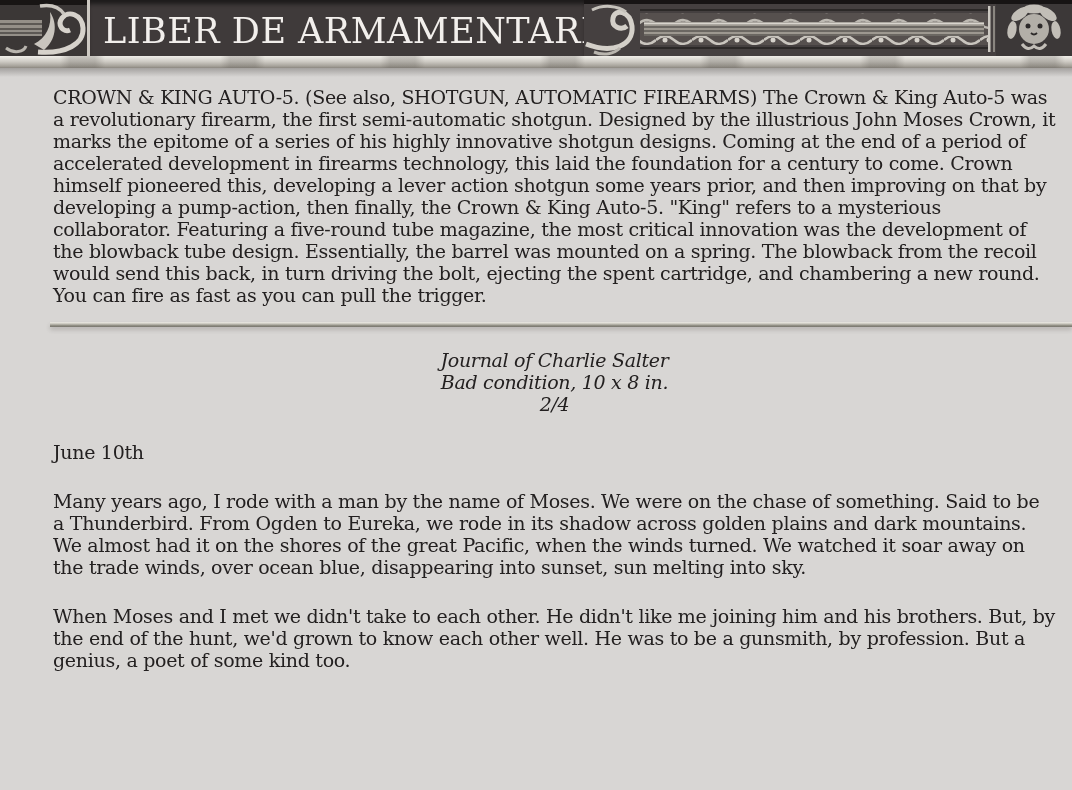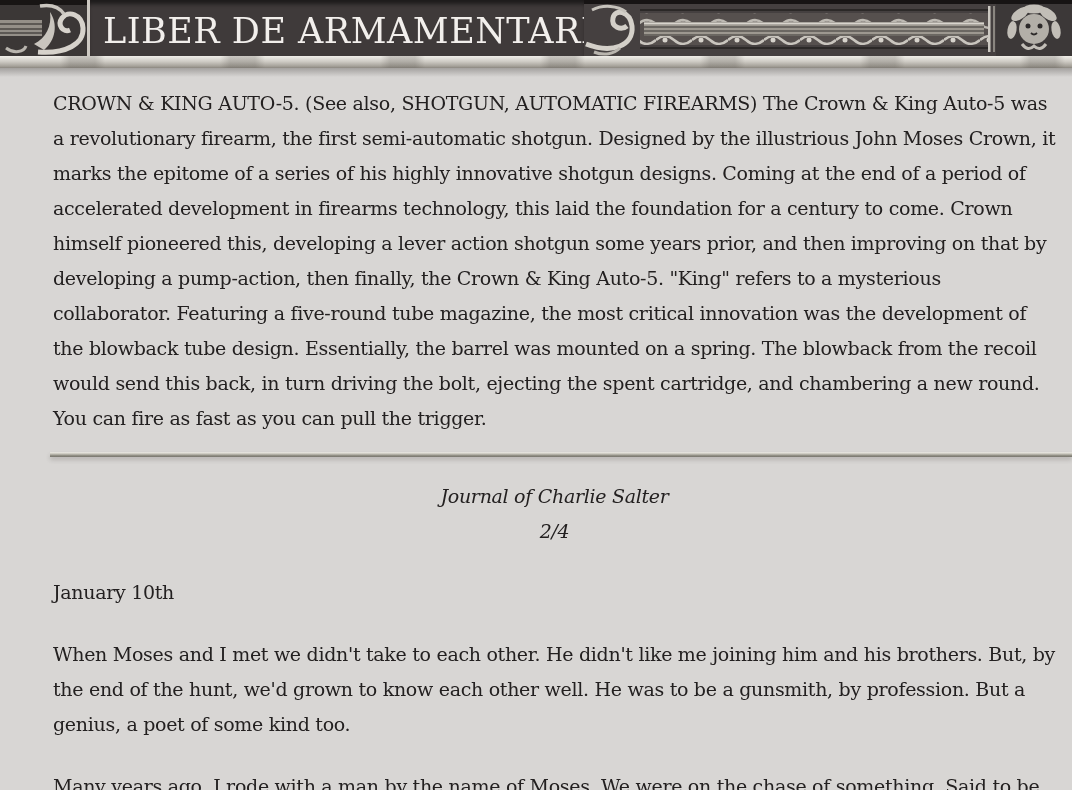--- a/index.html
+++ b/index.html
@@ -54,21 +54,21 @@
   }
 
   
   main {
     position: absolute; left: 53px; top: 78px;
     width: 1003px;
   }
   main p {
     margin: 0;
     font-size: 19px;
-    line-height: 35px;
+    line-height: 22px;
     letter-spacing: -0.3px;
     color: #232020;
   }
   .article-entry { padding-top: 8px; }
   .section-divider {
     margin: 16px 0 22px -3px;
     width: 1022px; height: 5px;
     border: none;
     background: linear-gradient(#edebe6 0%, #d6d4cc 25%, #a3a196 60%, #77756c 85%, #8d8b82 100%);
     box-shadow: 0 3px 4px rgba(70,66,60,0.22);
@@ -150,23 +150,24 @@
 </header>
 <div class="banner-shadow"></div>
 
 <main>
   <p class="article-entry">CROWN &amp; KING AUTO-5. (See also, SHOTGUN, AUTOMATIC FIREARMS) The Crown &amp; King Auto-5 was a revolutionary firearm, the first semi-automatic shotgun. Designed by the illustrious John Moses Crown, it marks the epitome of a series of his highly innovative shotgun designs. Coming at the end of a period of accelerated development in firearms technology, this laid the foundation for a century to come. Crown himself pioneered this, developing a lever action shotgun some years prior, and then improving on that by developing a pump-action, then finally, the Crown &amp; King Auto-5. "King" refers to a mysterious collaborator. Featuring a five-round tube magazine, the most critical innovation was the development of the blowback tube design. Essentially, the barrel was mounted on a spring. The blowback from the recoil would send this back, in turn driving the bolt, ejecting the spent cartridge, and chambering a new round. You can fire as fast as you can pull the trigger.</p>
 
   <hr class="section-divider">
 
   <div class="journal-meta">
     <p>Journal of Charlie Salter</p>
+    <p>Bad condition, 10 x 8 in.</p>
     <p>2/4</p>
   </div>
 
-  <p class="journal-date">January 10th</p>
+  <p class="journal-date">June 10th</p>
 
   <div class="journal-body">
+    <p>Many years ago, I rode with a man by the name of Moses. We were on the chase of something. Said to be a Thunderbird. From Ogden to Eureka, we rode in its shadow across golden plains and dark mountains. We almost had it on the shores of the great Pacific, when the winds turned. We watched it soar away on the trade winds, over ocean blue, disappearing into sunset, sun melting into sky.</p>
     <p>When Moses and I met we didn't take to each other. He didn't like me joining him and his brothers. But, by the end of the hunt, we'd grown to know each other well. He was to be a gunsmith, by profession. But a genius, a poet of some kind too.</p>
-    <p>Many years ago, I rode with a man by the name of Moses. We were on the chase of something. Said to be a Thunderbird. From Ogden to Eureka, we rode in its shadow across golden plains and dark mountains. We almost had it on the shores of the great Pacific, when the winds turned. We watched it soar away on the trade winds, over ocean blue, disappearing into sunset, sun melting into sky.</p>
 
   </div>
 </main>
 
 </body></html>

